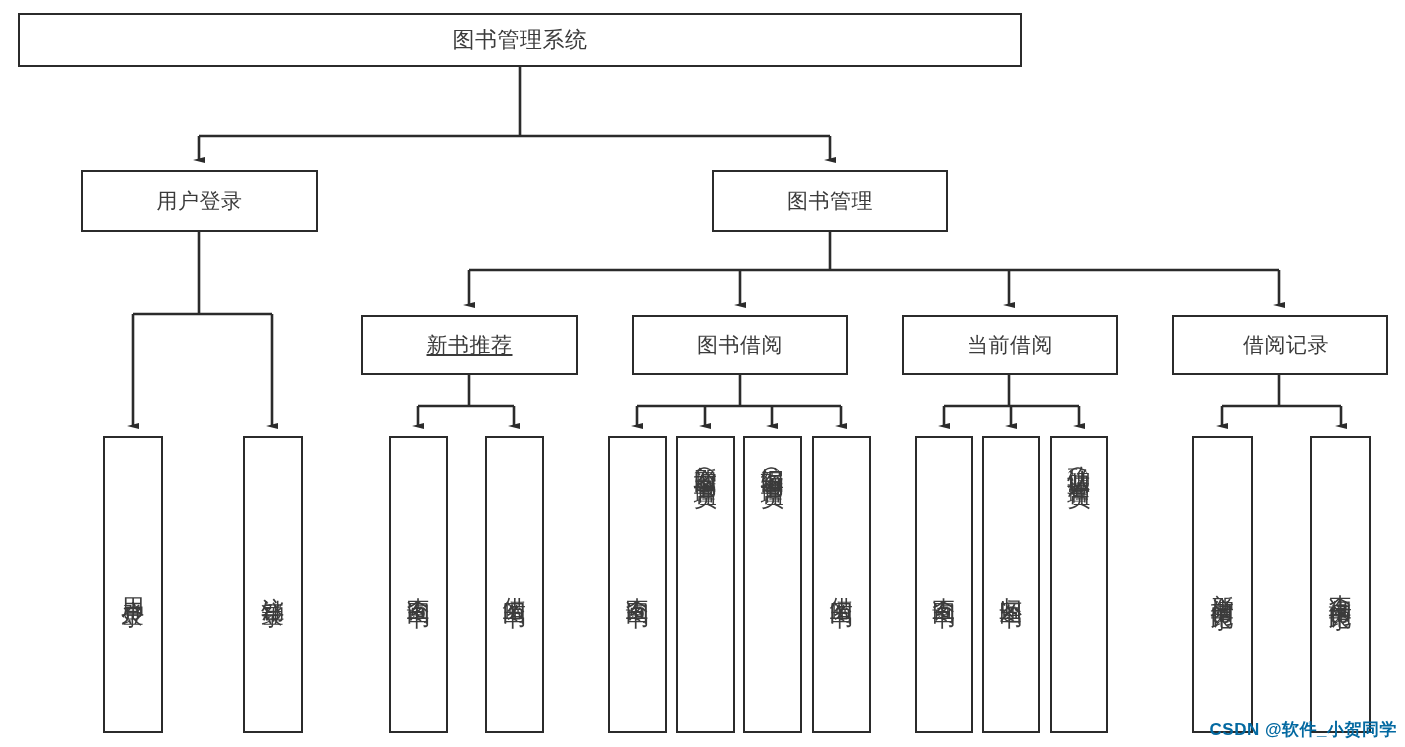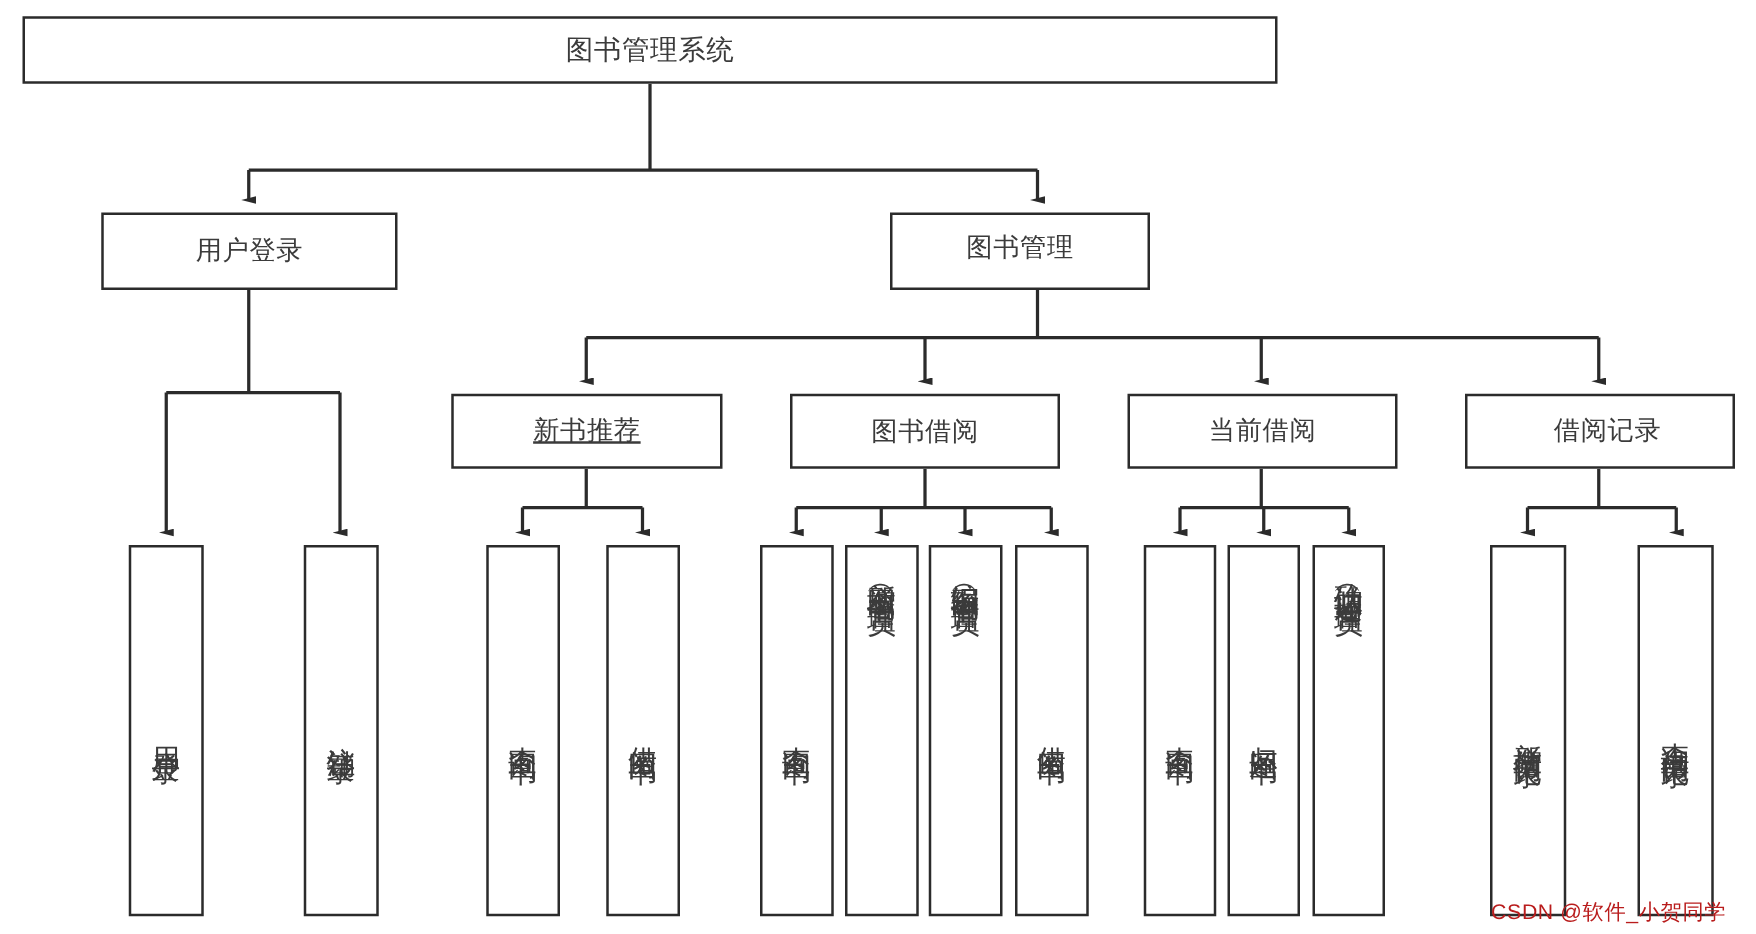--- a/index.html
+++ b/index.html
@@ -62,26 +62,27 @@
     line-height: 1.06;
     letter-spacing: 3px;
     white-space: nowrap;
   }
   .node.v.mid {
     align-items: center;
     padding-top: 0;
   }
   .watermark {
     position: absolute;
-    right: 24px;
+    right: 8px;
     bottom: 6px;
     font-size: 17px;
-    color: #b91c1c;
+    color: #0369a1;
     letter-spacing: 0.5px;
     white-space: nowrap;
+    font-weight: bold;
   }
 </style>
 </head>
 <body>
 
 <div id="stage">
 
   <svg class="wires" viewBox="0 0 1405 747">
     <defs>
       <marker id="arw" markerWidth="10" markerHeight="12" refX="3" refY="6" orient="auto" markerUnits="userSpaceOnUse">
@@ -132,21 +133,21 @@
     </g>
   </svg>
 
   <div class="node h root" style="left:18px; top:13px; width:1004px; height:54px;">
     <span class="lbl">图书管理系统</span>
   </div>
 
   <div class="node h" style="left:81px; top:170px; width:237px; height:62px;">
     <span class="lbl">用户登录</span>
   </div>
-  <div class="node h" style="left:712px; top:170px; width:208px; height:62px;font-family:Liberation Mono, monospace;">
+  <div class="node h" style="left:712px; top:170px; width:236px; height:62px;">
     <span class="lbl">图书管理</span>
   </div>
 
   <div class="node h" style="left:361px; top:315px; width:217px; height:60px;text-decoration:underline;">
     <span class="lbl">新书推荐</span>
   </div>
   <div class="node h" style="left:632px; top:315px; width:216px; height:60px;font-family:Liberation Serif, serif;">
     <span class="lbl">图书借阅</span>
   </div>
   <div class="node h" style="left:902px; top:315px; width:216px; height:60px;">

